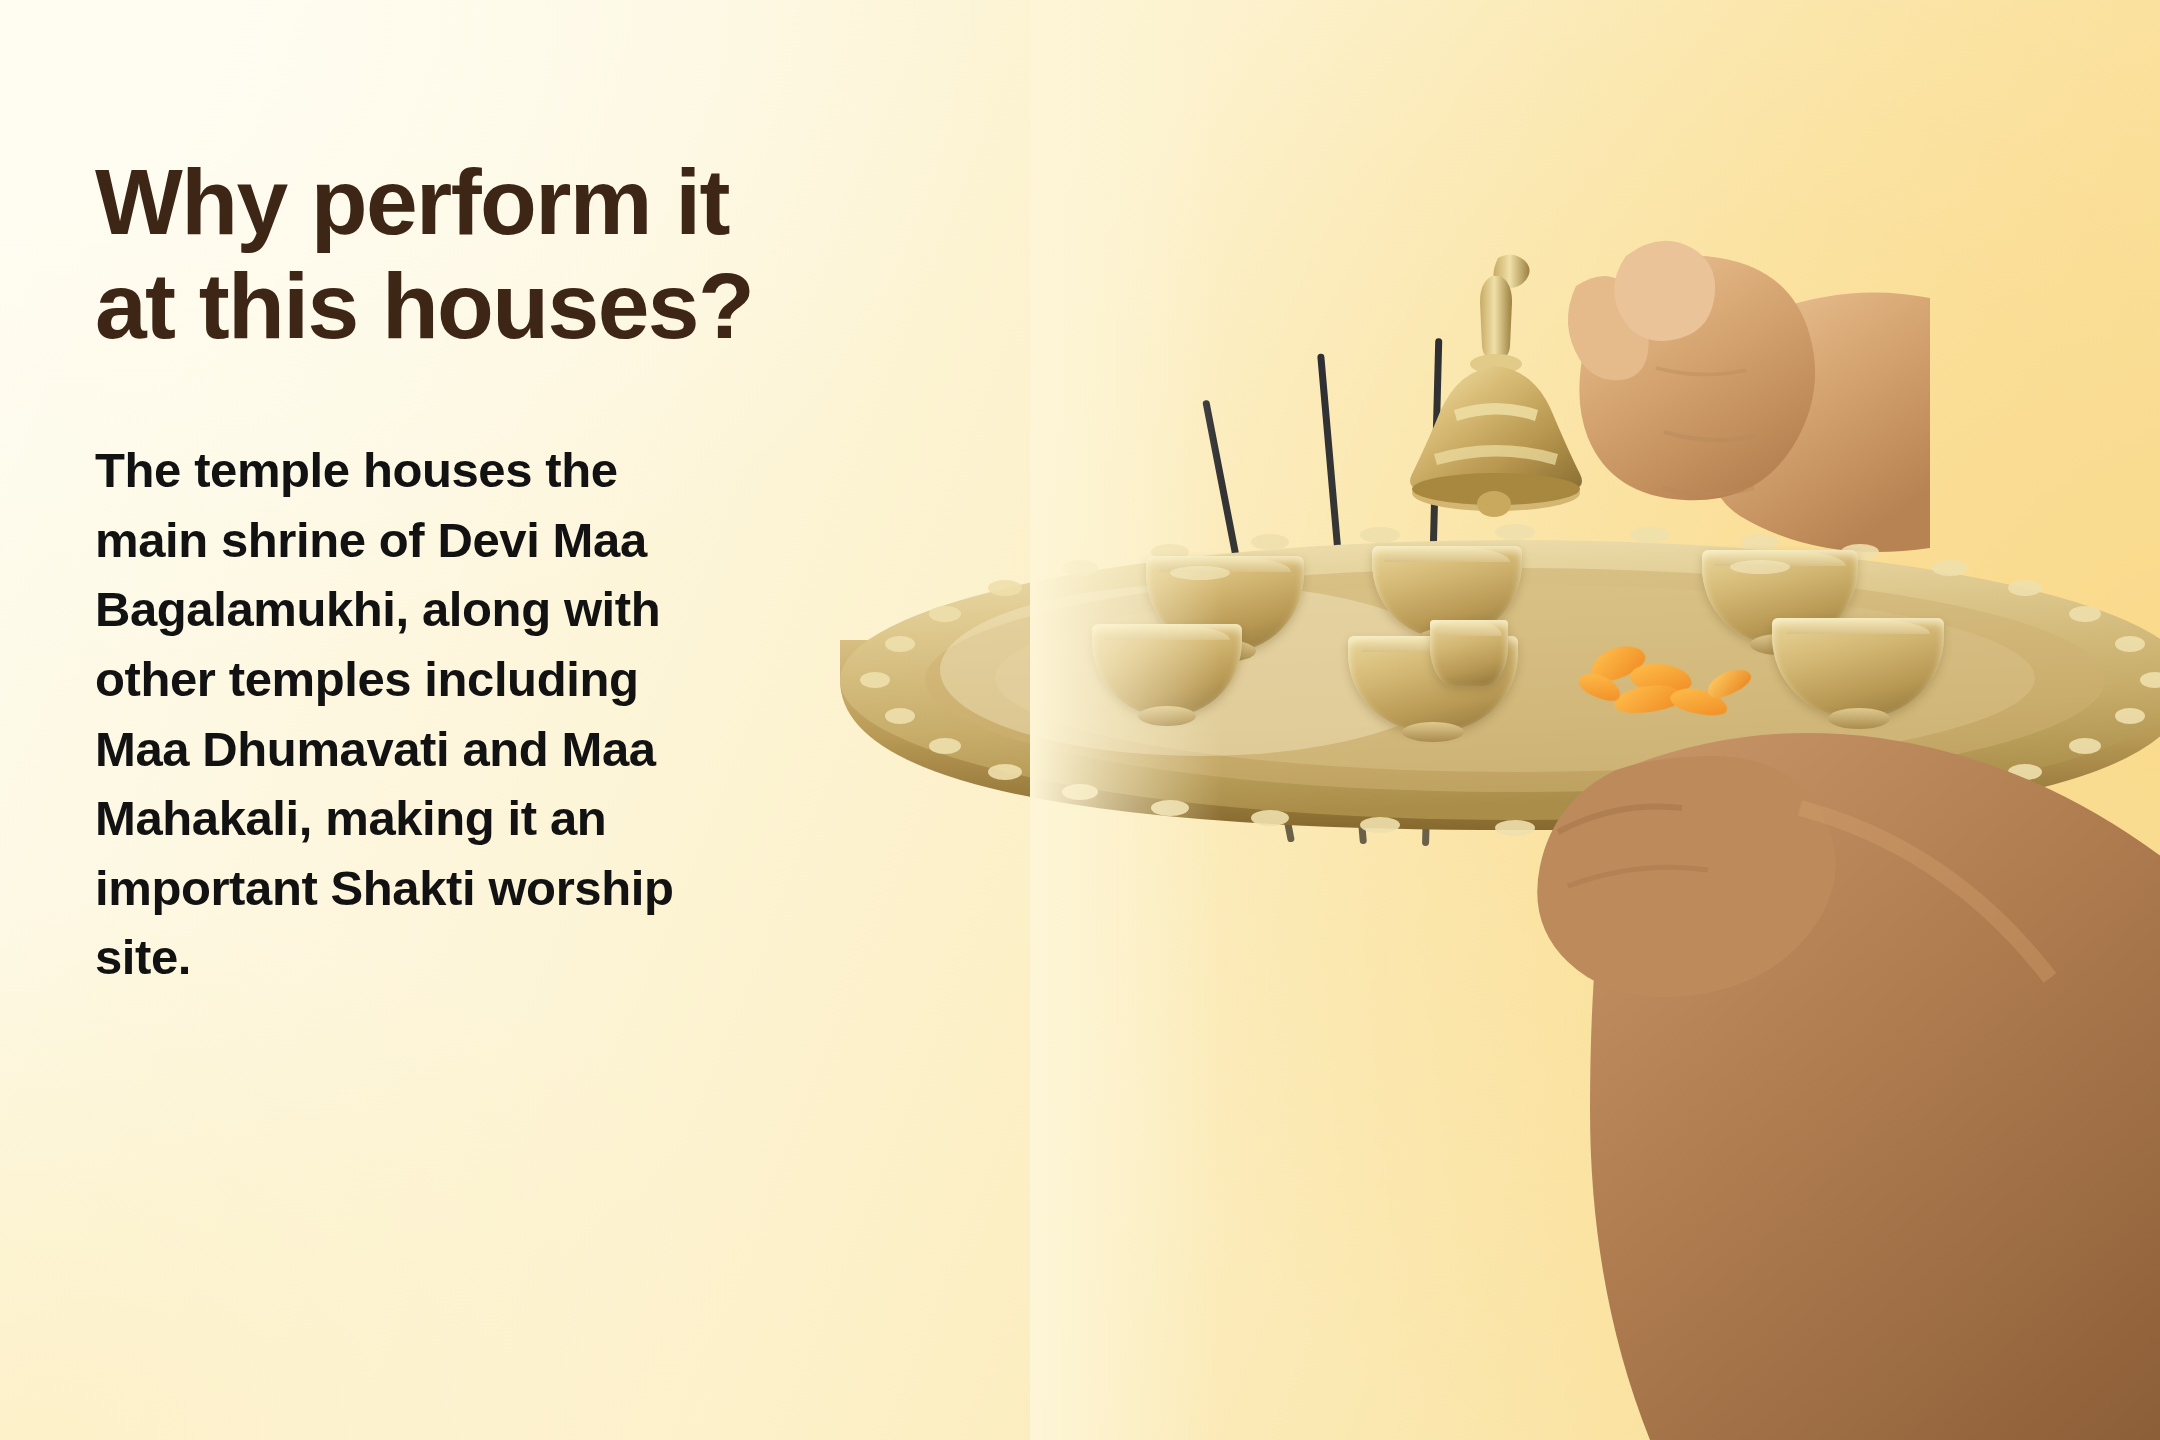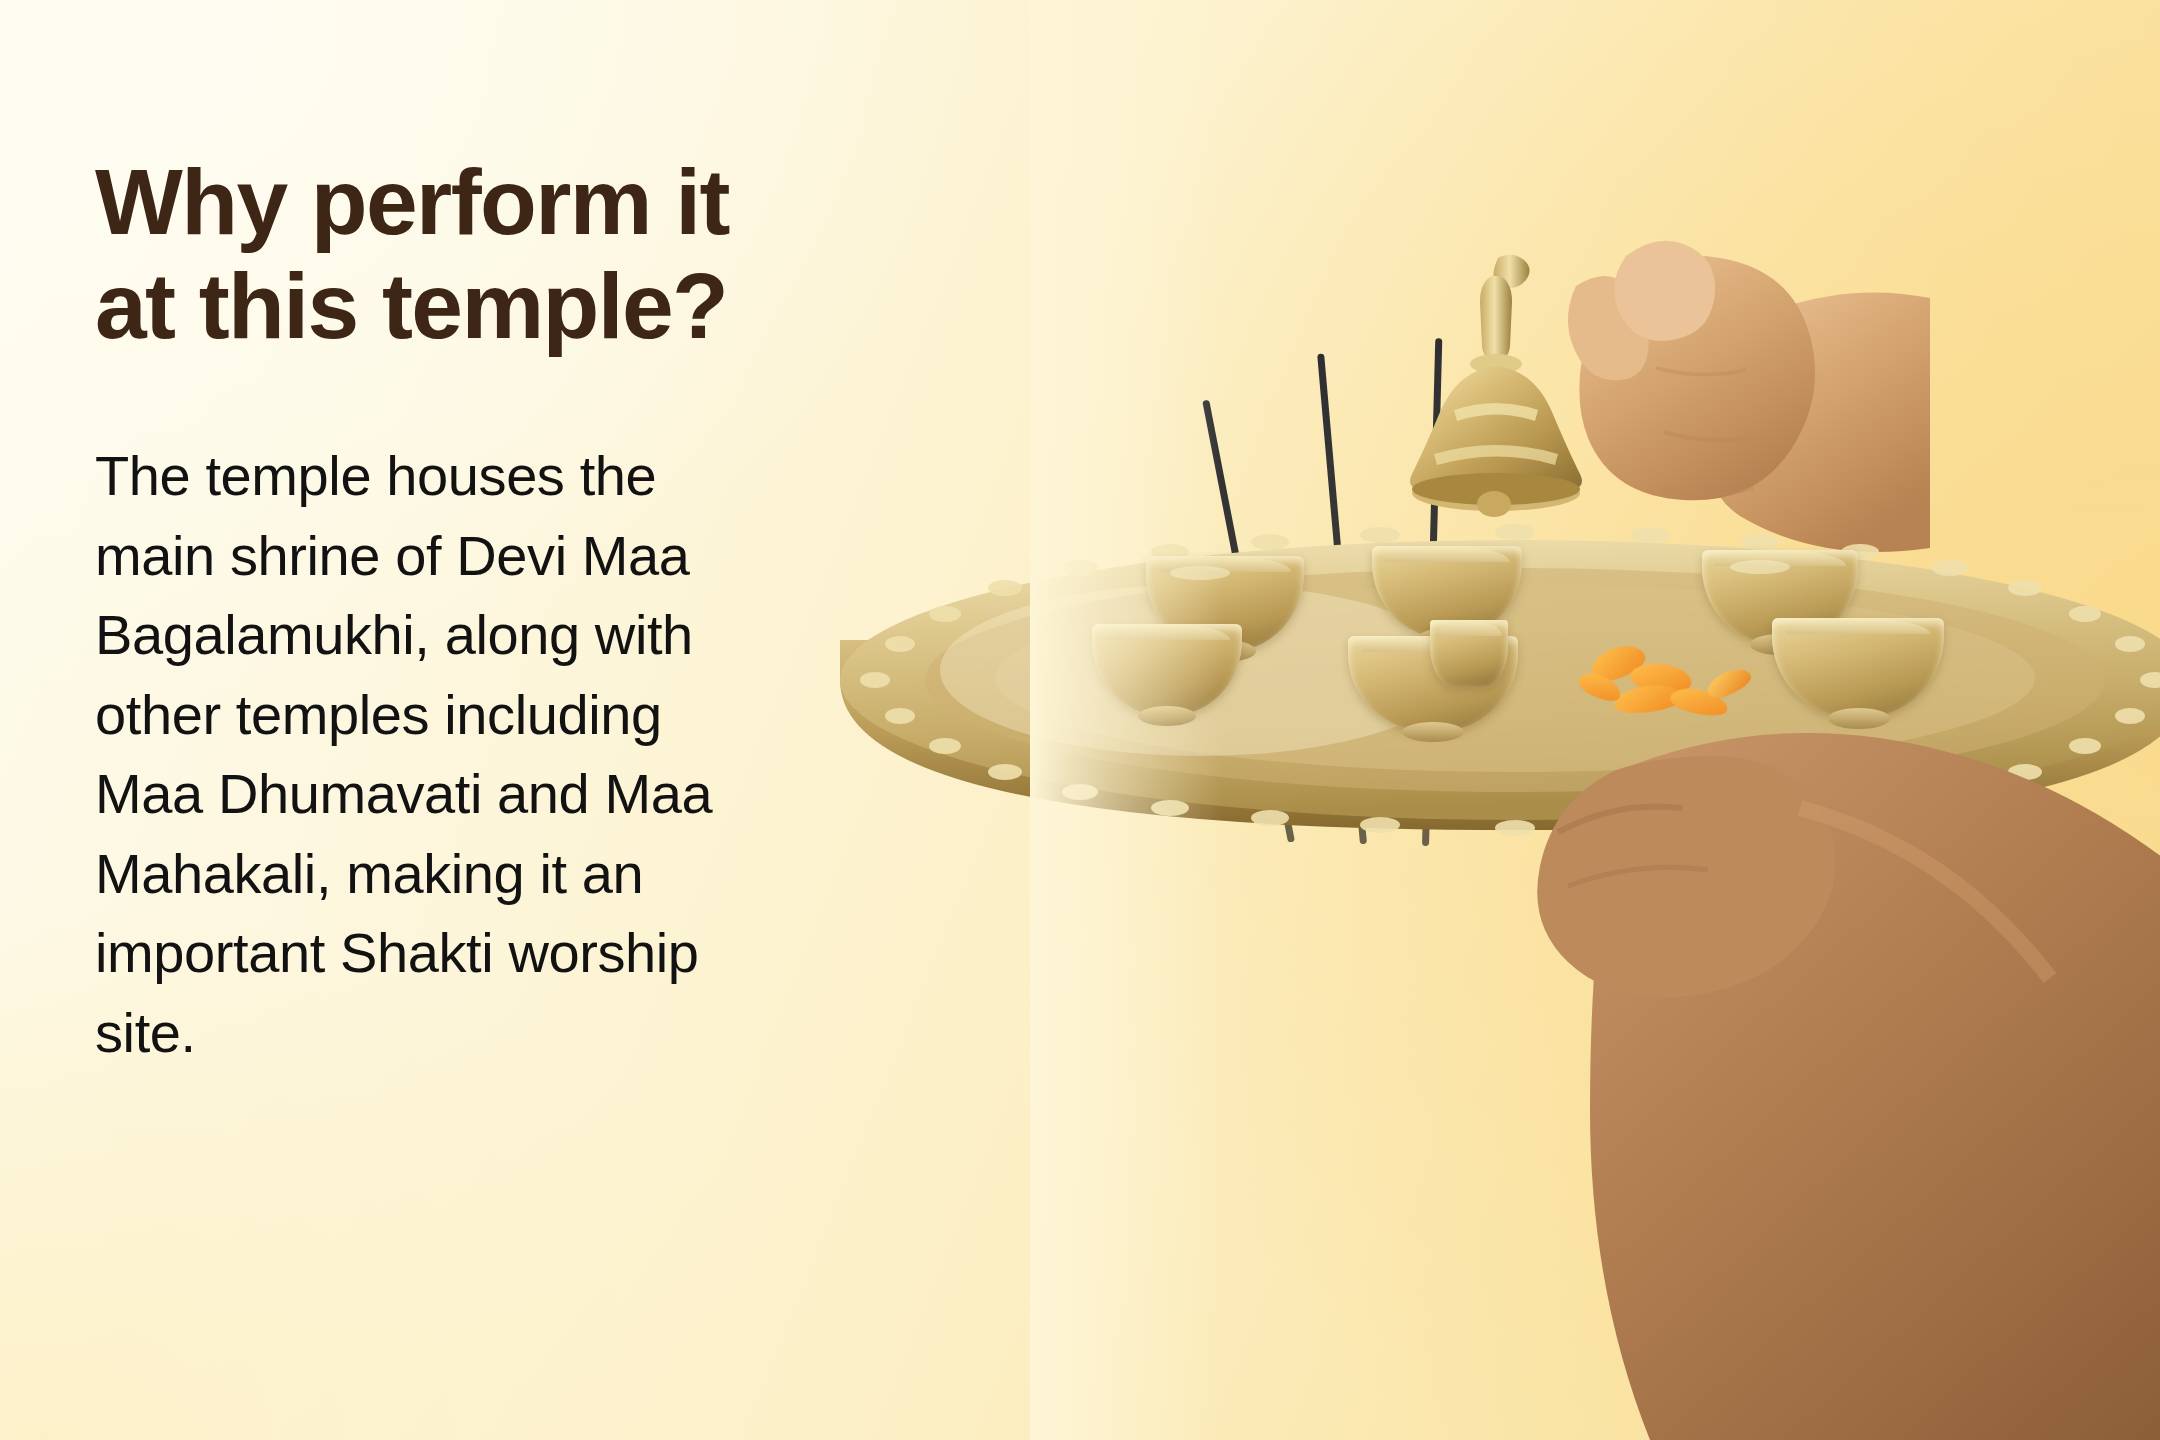--- a/index.html
+++ b/index.html
@@ -30,22 +30,22 @@
   #heading {
     font-size:93px;
     font-weight:700;
     line-height:1.12;
     letter-spacing:-1.6px;
     color:#3E2616;
     white-space:pre-line;
   }
   #body-para {
     margin-top:78px;
-    font-size:56px;
-    font-weight:400;
+    font-size:49px;
+    font-weight:700;
     line-height:1.42;
     letter-spacing:-0.4px;
     color:#121212;
     white-space:pre-line;
   }
 
   
   #photo {
     position:absolute;
     left:1030px; top:0;
@@ -119,21 +119,21 @@
     pointer-events:none;
   }
 </style>
 </head>
 <body>
 
 <div id="card">
 
   <div id="text-col">
     <h1 id="heading">Why perform it
-at this temple?</h1>
+at this houses?</h1>
     <p id="body-para">The temple houses the
 main shrine of Devi Maa
 Bagalamukhi, along with
 other temples including
 Maa Dhumavati and Maa
 Mahakali, making it an
 important Shakti worship
 site.</p>
   </div>
 

